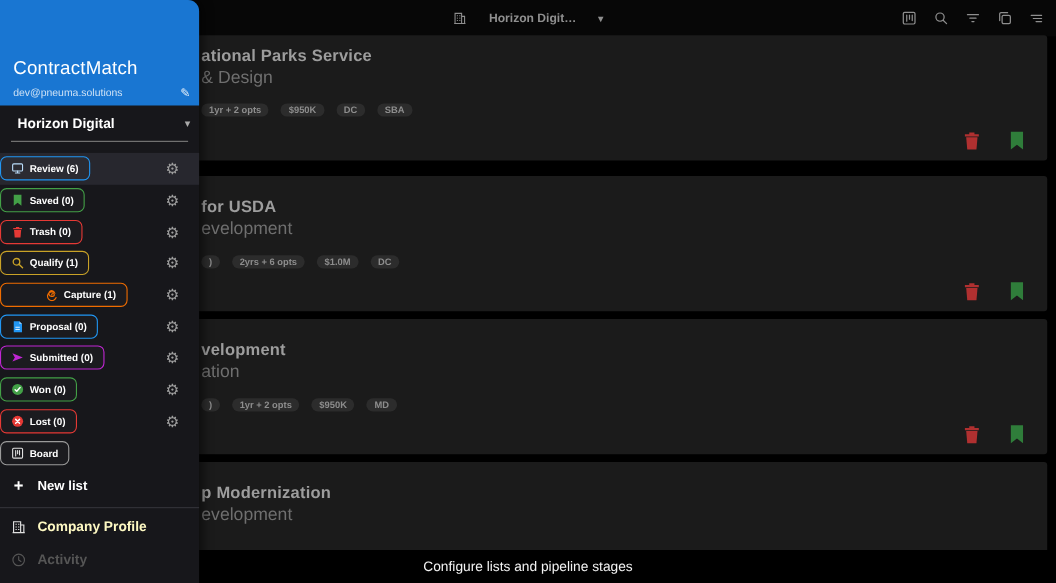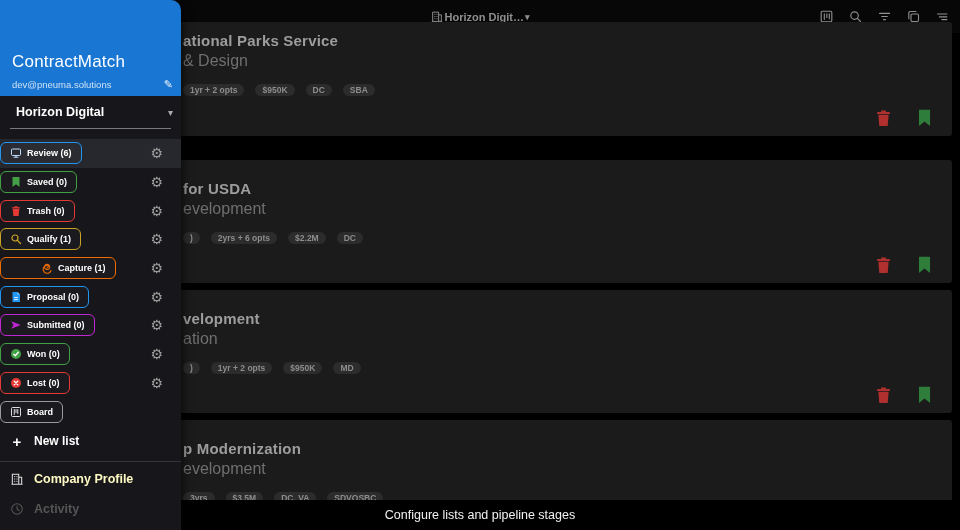--- a/index.html
+++ b/index.html
@@ -3,21 +3,21 @@
 <meta charset="utf-8">
 <style>
   * { margin:0; padding:0; box-sizing:border-box; }
   html,body { background:#000; }
   body { font-family:"Liberation Sans", sans-serif; }
   #stage { position:relative; width:960px; height:530px; background:#000; overflow:hidden; }
 
   
   .topbar { position:absolute; top:0; left:0; right:0; height:33px; background:#070707; }
   .tb-center { position:absolute; left:50%; top:0; transform:translateX(-50%); height:33px;
-               display:flex; align-items:center; gap:1px; color:#8f8f8f; font-size:11px; font-weight:bold; cursor:pointer; }
+               display:flex; align-items:center; gap:20px; color:#8f8f8f; font-size:11px; font-weight:bold; cursor:pointer; }
   .tb-icons { position:absolute; right:8px; top:0; height:33px; display:flex; align-items:center; gap:9px; }
   .tb-btn { width:20px; height:20px; display:flex; align-items:center; justify-content:center; cursor:pointer; }
   .tb-btn svg { width:15px; height:15px; stroke:#8f8f8f; fill:none; stroke-width:1.8; stroke-linecap:round; stroke-linejoin:round; }
 
   .card { position:absolute; left:0; right:8px; background:#1b1b1b; border-radius:3px; overflow:hidden; }
   .card-inner { padding-left:183px; }
   .card-title { color:#9d9d9d; font-size:15px; font-weight:bold; letter-spacing:.2px; }
   .card-sub { color:#6f6f6f; font-size:16px; margin-top:3px; }
   .tags { display:flex; align-items:center; gap:11px; margin-top:14px; }
   .tag { background:#2c2c2c; color:#8d8d8d; font-size:8.5px; font-weight:bold; padding:1px 7px; border-radius:8px; white-space:nowrap; }
@@ -108,21 +108,21 @@
           </svg>
       </div>
       <div class="tb-btn">
         <svg viewBox="0 0 24 24">
             <path d="M4 8h15M7 12.5h12M11 17h8"></path>
           </svg>
       </div>
     </div>
   </div>
 
-  <div class="card" style="top:22px;height:114px;">
+  <div class="card" style="top:32px;height:114px;">
     <div class="card-inner" style="padding-top:10px;">
       <div class="card-title">ational Parks Service</div>
       <div class="card-sub">&amp; Design</div>
       <div class="tags">
         <span class="tag">1yr + 2 opts</span>
         <span class="tag">$950K</span>
         <span class="tag">DC</span>
         <span class="tag">SBA</span>
       </div>
     </div>
@@ -141,21 +141,21 @@
     </div>
   </div>
 
   <div class="card" style="top:160px;height:123px;">
     <div class="card-inner" style="padding-top:20px;">
       <div class="card-title">for USDA</div>
       <div class="card-sub">evelopment</div>
       <div class="tags">
         <span class="tag">)</span>
         <span class="tag">2yrs + 6 opts</span>
-        <span class="tag">$2.2M</span>
+        <span class="tag">$1.0M</span>
         <span class="tag">DC</span>
       </div>
     </div>
     <div class="card-actions">
       <div class="act-btn">
         <svg viewBox="0 0 24 24">
             <path d="M9 2.5h6v2h5v2.5H4V4.5h5z" fill="#b03030"></path>
             <path d="M5.5 8h13L17.3 22H6.7z" fill="#b03030"></path>
           </svg>
       </div>
@@ -190,26 +190,20 @@
             <path d="M5 1.5h14V22l-7-5.5L5 22z" fill="#2f7d3a"></path>
           </svg>
       </div>
     </div>
   </div>
 
   <div class="card" style="top:420px;height:123px;">
     <div class="card-inner" style="padding-top:20px;">
       <div class="card-title">p Modernization</div>
       <div class="card-sub">evelopment</div>
-      <div class="tags">
-        <span class="tag">3yrs</span>
-        <span class="tag">$3.5M</span>
-        <span class="tag">DC, VA</span>
-        <span class="tag">SDVOSBC</span>
-      </div>
     </div>
   </div>
 
   <div class="bottombar">
     <span>Configure lists and pipeline stages</span>
   </div>
 
   <div class="drawer">
     <div class="drawer-head">
       <div class="app-title">ContractMatch</div>

